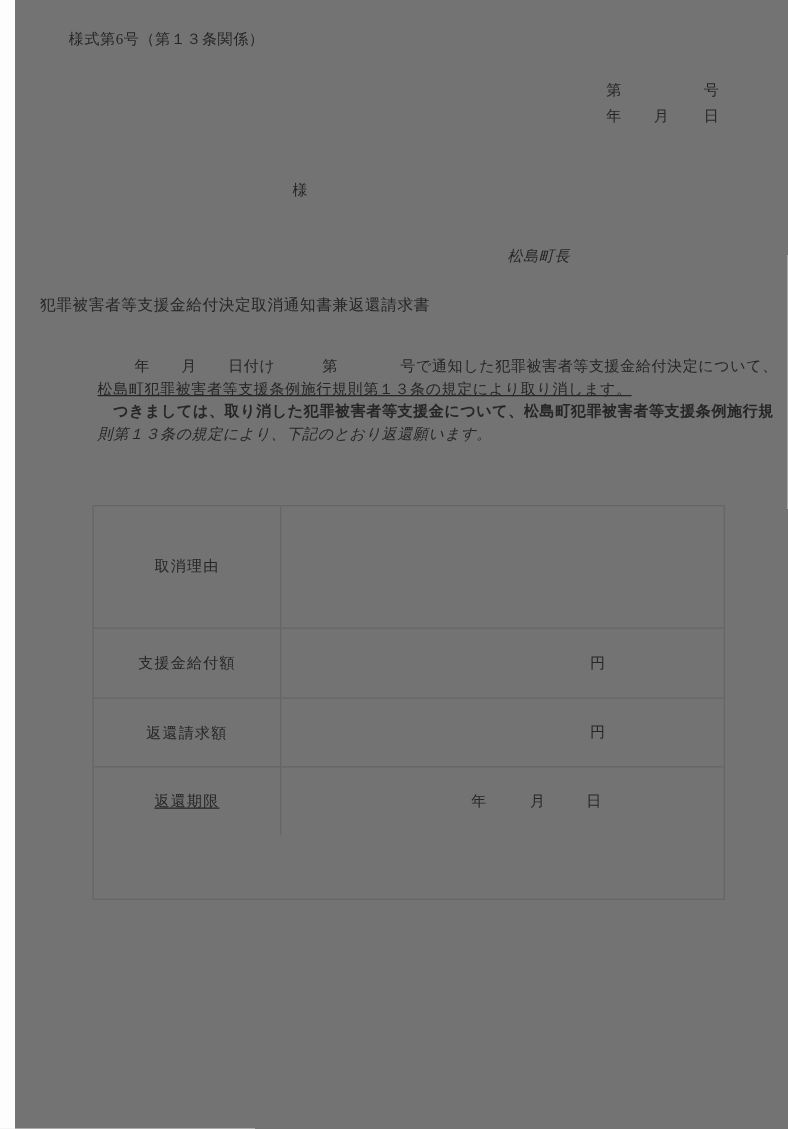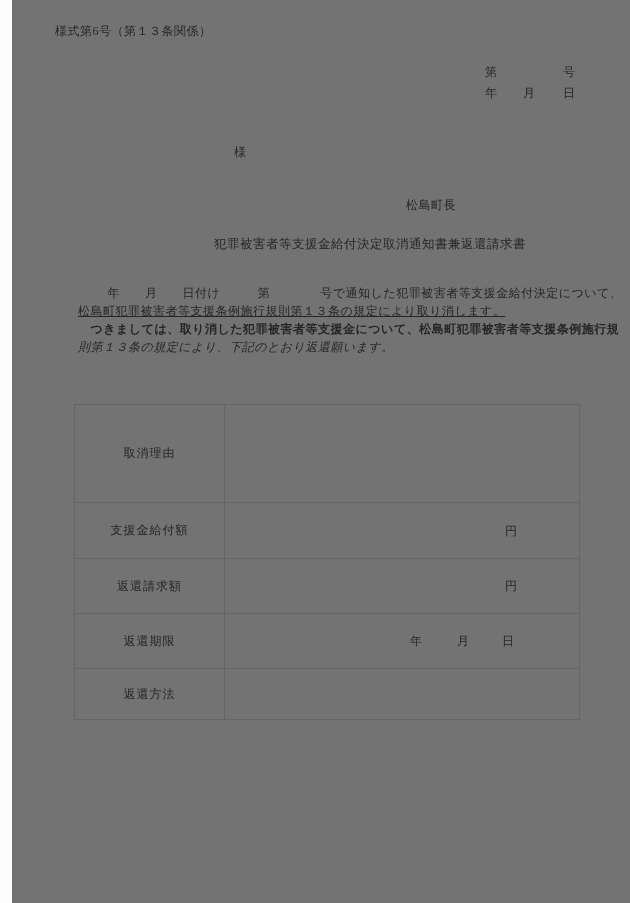--- a/index.html
+++ b/index.html
@@ -24,50 +24,51 @@
     white-space: pre;
     letter-spacing: 0.5px;
   }
   .form-number   { left: 43px;  top: 24px; }
   .docno-dai     { left: 473px; top: 65px; }
   .docno-go      { left: 551px; top: 65px; }
   .date-year     { left: 473px; top: 86px; }
   .date-month    { left: 511px; top: 86px; }
   .date-day      { left: 551px; top: 86px; }
   .addressee     { left: 222px; top: 145px; }
-  .sender        { left: 394px; top: 198px; }
+  .sender        { left: 394px; top: 198px; font-style: italic; }
   .doc-title {
     left: 0; top: 237px; width: 514px;
-    text-align: right;
+    text-align: left;
     font-size: 12.5px;
     letter-spacing: 0.5px;
+    padding-left: 20px;
   }
   .body-line-1 { left: 58px; top: 286px; text-align: right; }
   .body-line-2 { left: 66px; top: 304px; text-decoration: underline; }
   .body-line-3 { left: 66px; top: 322px; font-weight: bold; }
   .body-line-4 { left: 66px; top: 340px; font-style: italic; }
 
   .doc-table {
     position: absolute;
     left: 62px; top: 404px;
     width: 506px; height: 316px;
     box-sizing: border-box;
     border: 1px solid #666;
     display: flex;
     flex-direction: column;
   }
   .t-row {
     display: flex;
     box-sizing: border-box;
   }
-  .t-row + .t-row { border-top: 1px solid #666; gap: 33px; }
+  .t-row + .t-row { border-top: 1px solid #666; }
   .t-row-1 { height: 97px; }
   .t-row-2 { height: 56px; }
   .t-row-3 { height: 55px; justify-content: flex-end; }
-  .t-row-4 { height: 55px; }
+  .t-row-4 { height: 55px; text-decoration: underline; }
   .t-row-5 { flex: 1; }
   .t-label {
     width: 150px;
     box-sizing: border-box;
     border-right: 1px solid #666;
     display: flex;
     align-items: center;
     justify-content: center;
     font-size: 12px;
     letter-spacing: 1px;
@@ -135,20 +136,16 @@
 
     <div class="t-row t-row-4">
       <div class="t-label">返還期限</div>
       <div class="t-value">
         <span class="cell-txt due-year">年</span>
         <span class="cell-txt due-month">月</span>
         <span class="cell-txt due-day">日</span>
       </div>
     </div>
 
-    <div class="t-row t-row-5">
-      <div class="t-label">返還方法</div>
-      <div class="t-value"></div>
-    </div>
 
   </div>
 
 </div>
 
 </body></html>

